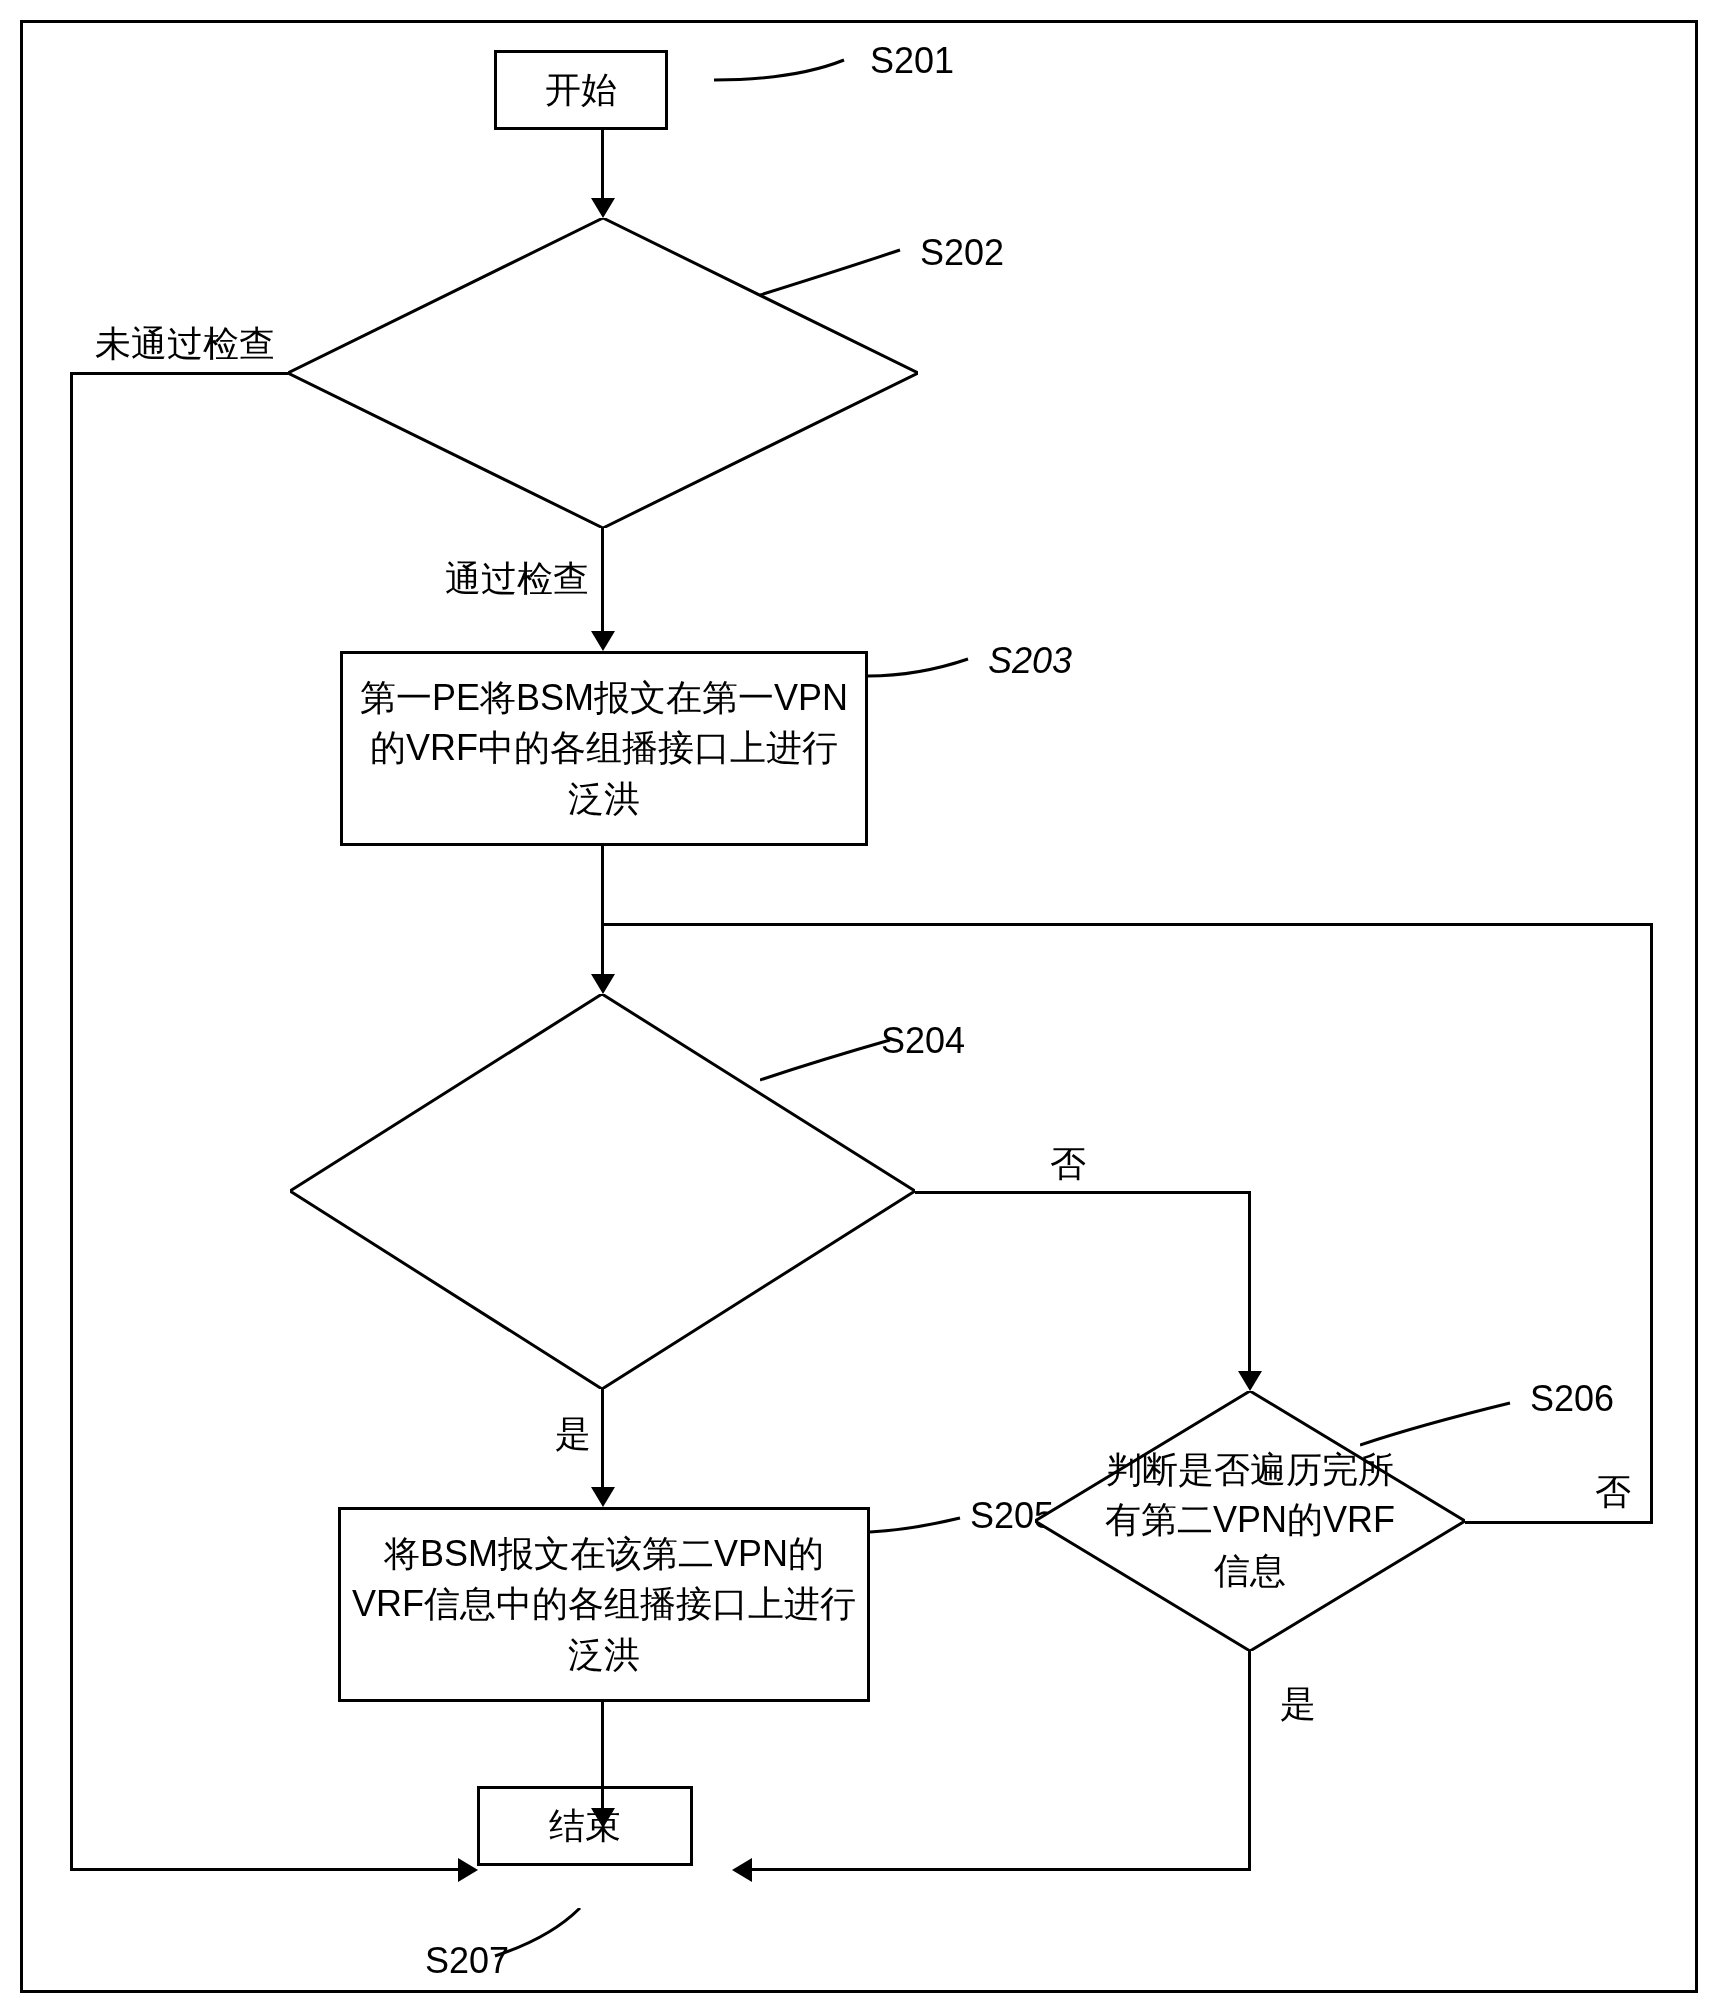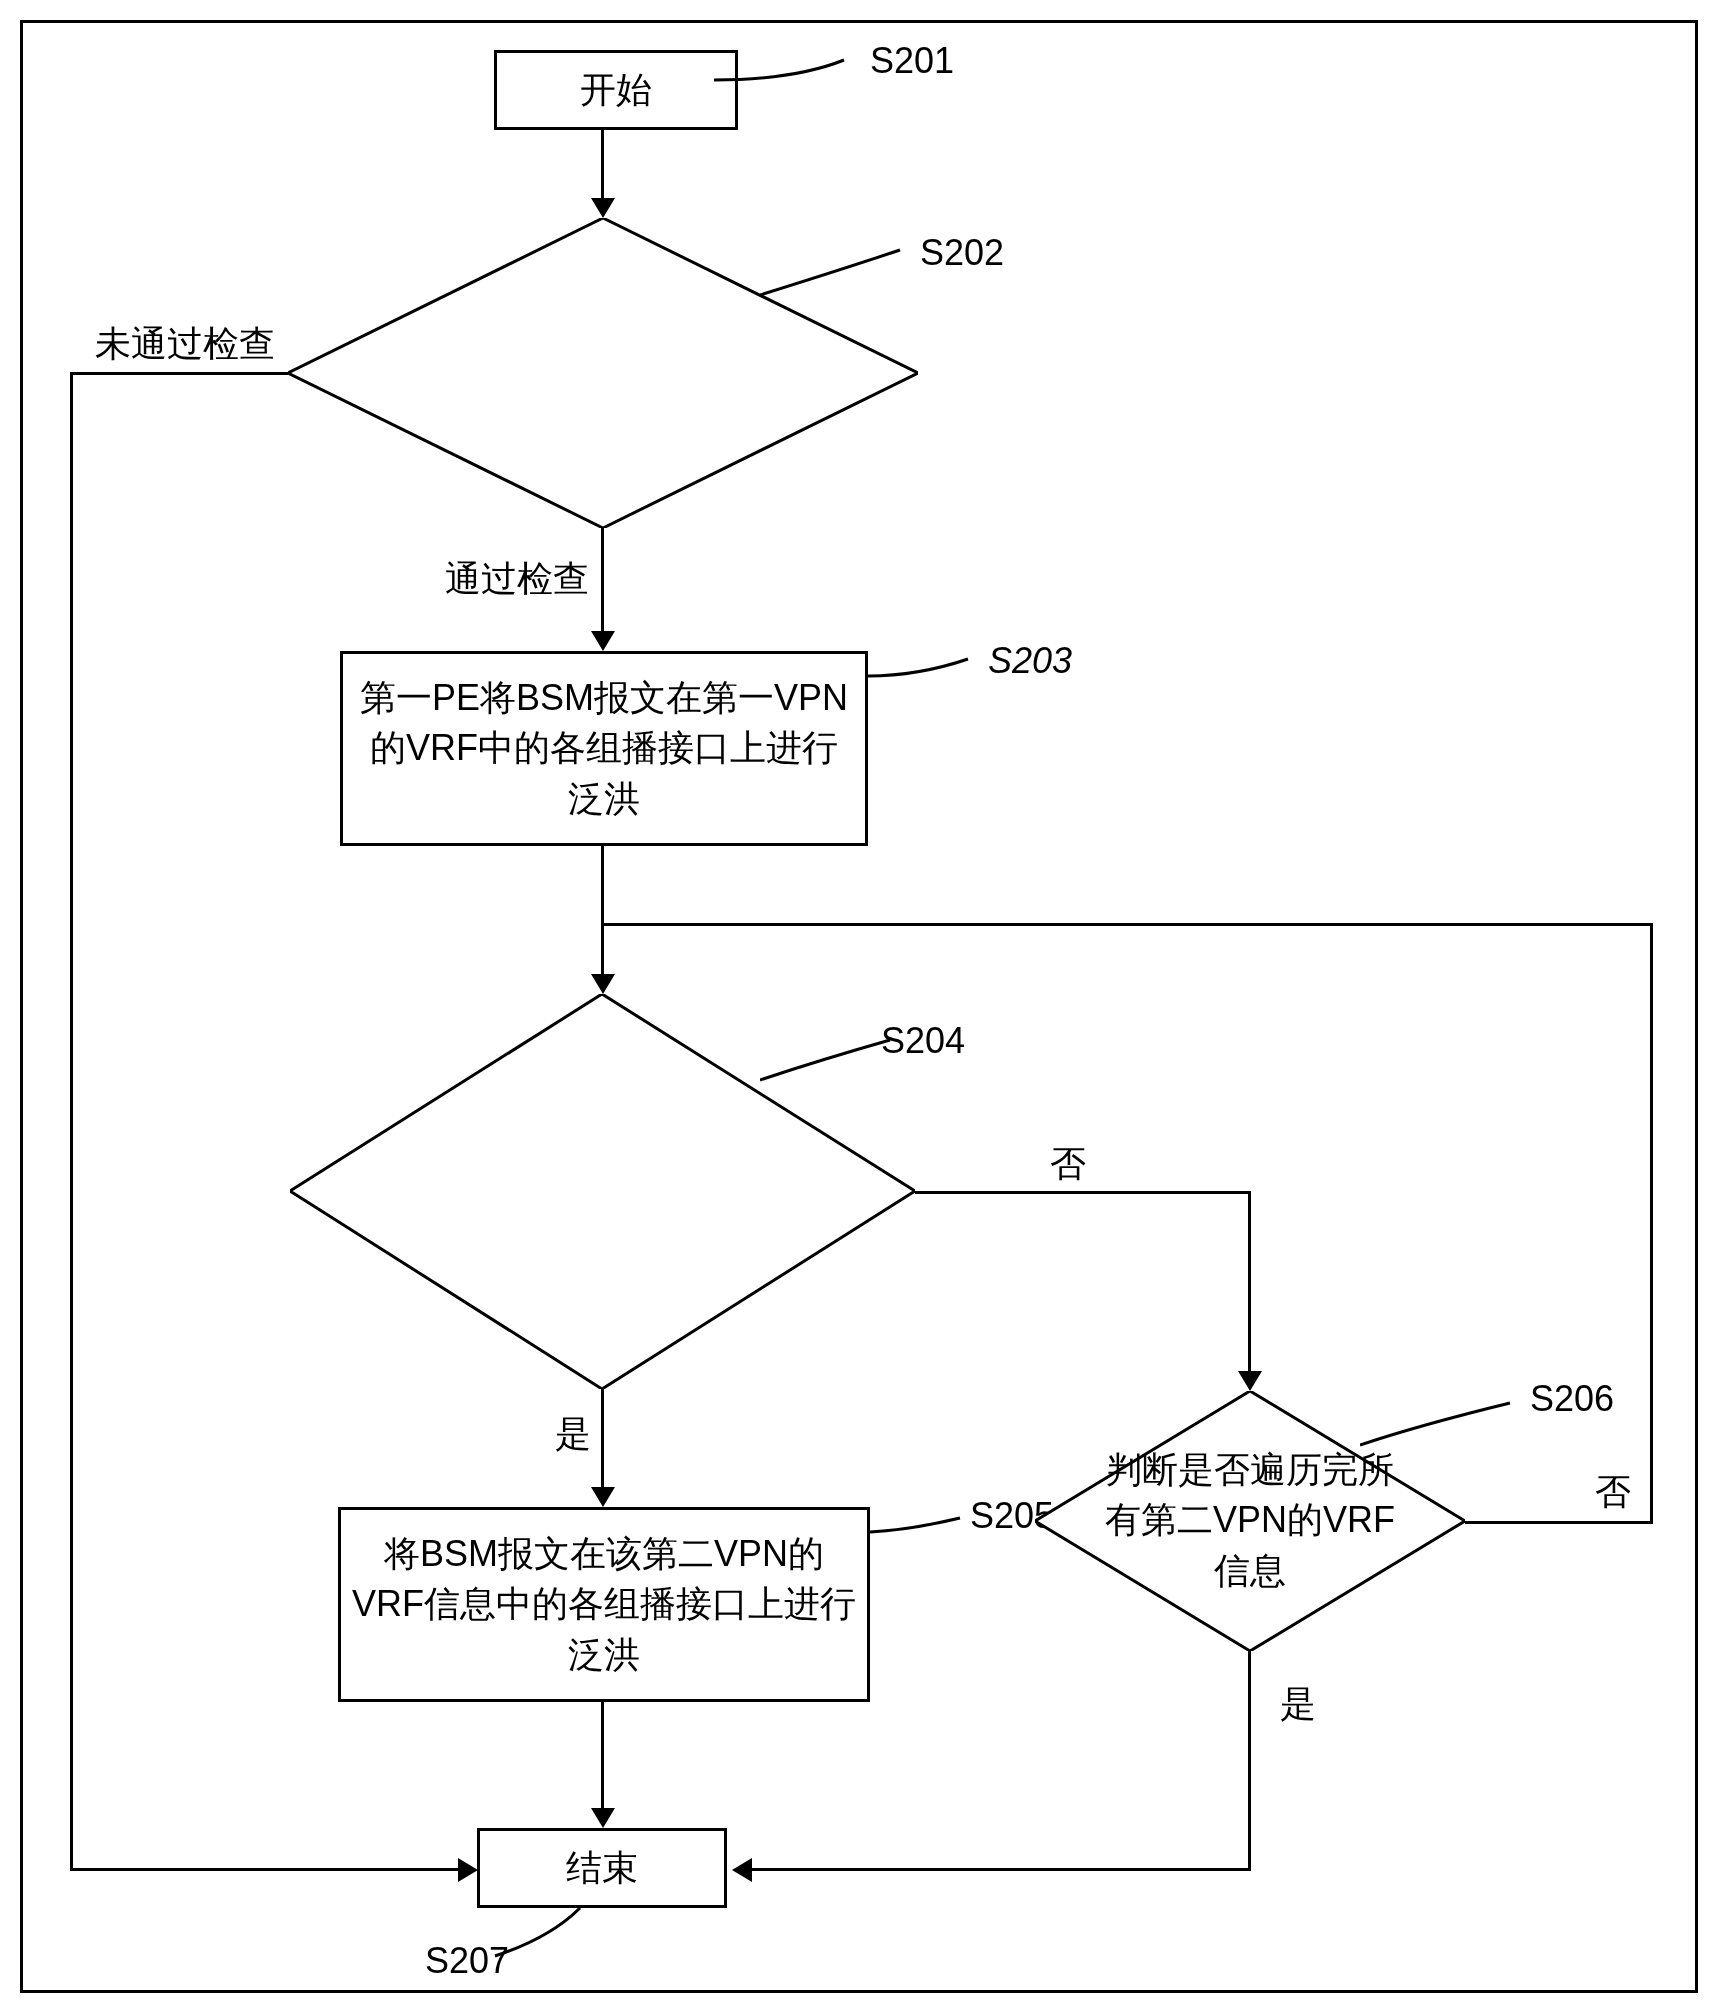--- a/index.html
+++ b/index.html
@@ -69,21 +69,21 @@
     }
     .curve {
       position: absolute;
     }
   </style>
 </head>
 <body>
 
 <div class="box" style="left:20px; top:20px; width:1678px; height:1973px; padding:0;"></div>
 
-<div class="box" style="left:494px; top:50px; width:244px; height:80px;">
+<div class="box" style="left:494px; top:50px; width:174px; height:80px;">
   <span>开始</span>
 </div>
 
 <svg class="curve" style="left:714px; top:50px; width:200px; height:60px;">
   <path d="M 0 30 Q 80 30 130 10" stroke="black" stroke-width="3" fill="none"></path>
 </svg>
 <div class="label" style="left:870px; top:40px;">S201</div>
 
 <div class="arrow-line" style="left:601px; top:130px; width:3px; height:70px;"></div>
 <div class="arrow-head arrow-down" style="left:591px; top:198px;"></div>
@@ -172,20 +172,20 @@
 <div class="arrow-line" style="left:1465px; top:1521px; width:188px; height:3px;"></div>
 
 <div class="label" style="left:1280px; top:1680px;">是</div>
 <div class="arrow-line" style="left:1248px; top:1651px; width:3px; height:220px;"></div>
 <div class="arrow-line" style="left:750px; top:1868px; width:501px; height:3px;"></div>
 <div class="arrow-head arrow-left" style="left:732px; top:1858px;"></div>
 
 <div class="arrow-line" style="left:601px; top:1702px; width:3px; height:108px;"></div>
 <div class="arrow-head arrow-down" style="left:591px; top:1808px;"></div>
 
-<div class="box" style="left:477px; top:1828px; width:250px; height:80px;">
+<div class="box" style="left:477px; top:1786px; width:216px; height:80px;">
   <span>结束</span>
 </div>
 
 <svg class="curve" style="left:490px; top:1908px; width:120px; height:55px;">
   <path d="M 90 0 Q 60 30 5 48" stroke="black" stroke-width="3" fill="none"></path>
 </svg>
 <div class="label" style="left:425px; top:1940px;">S207</div>
 
 </body></html>

